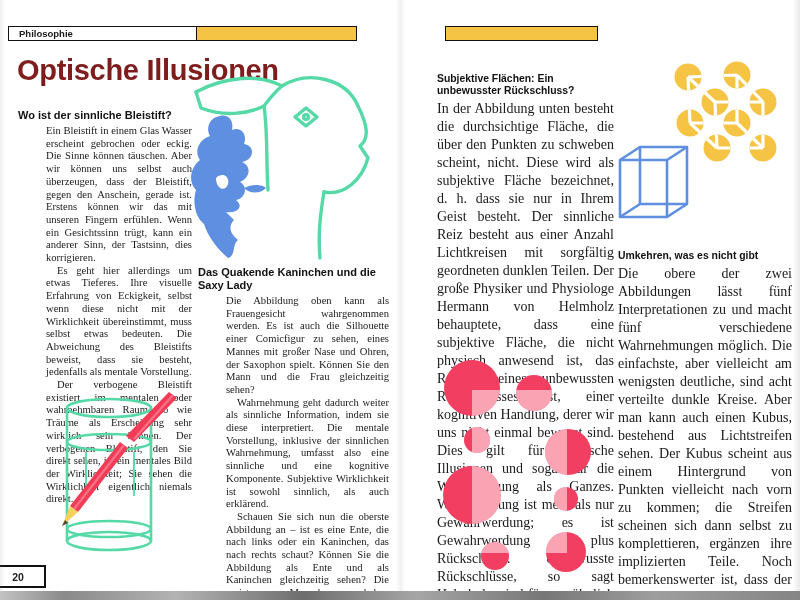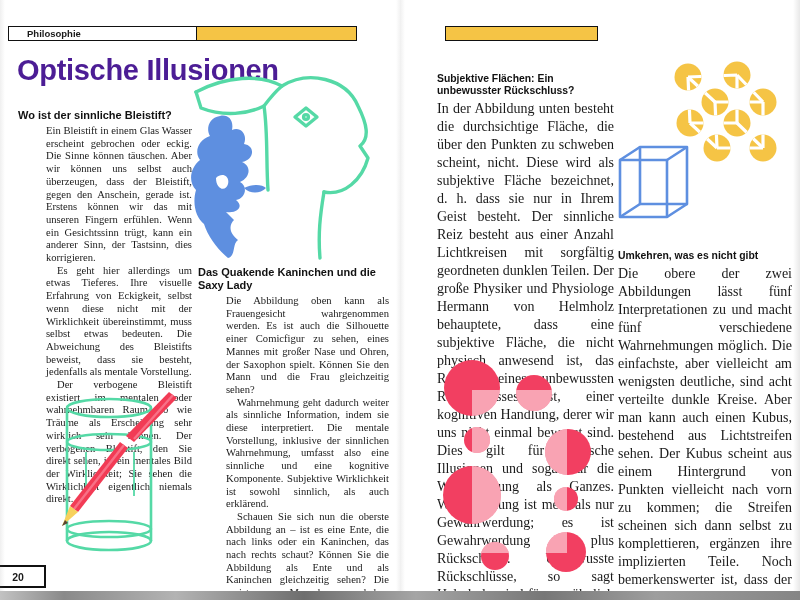--- a/index.html
+++ b/index.html
@@ -19,28 +19,28 @@
     background:linear-gradient(90deg,rgba(0,0,0,0),rgba(130,130,130,.18));}
   .edge-left{position:absolute;left:0;top:0;width:5px;height:592px;
     background:linear-gradient(270deg,rgba(0,0,0,0),rgba(130,130,130,.12));}
   .bottom-strip{position:absolute;left:0;top:591px;width:800px;height:9px;
     background:linear-gradient(90deg,#c2c2c2 0%,#8a8a8a 8%,#b3b3b3 22%,#6e6e6e 38%,#a5a5a5 52%,#777 68%,#9e9e9e 82%,#858585 100%);}
   
   .hdr{position:absolute;top:26px;height:15px;border:1.5px solid #111;box-sizing:border-box;
     font-family:"Liberation Sans",sans-serif;font-weight:bold;font-size:9.5px;
     display:flex;align-items:center;background:#fff;}
   .hdr.yellow{background:#F5C445;}
-  #hdr-left-label{left:8px;width:189px;padding-left:18px;}
+  #hdr-left-label{left:8px;width:189px;padding-left:10px;}
   #hdr-left-bar{left:195.5px;width:161px;}
   #hdr-right-bar{left:45px;width:153px;}
   #hdr-right-label{left:196.5px;width:180px;justify-content:flex-end;padding-right:10px;}
   
   .big-title{position:absolute;left:17px;top:54px;
     font-family:"Liberation Sans",sans-serif;font-weight:bold;
-    font-size:29px;letter-spacing:-0.3px;color:#4c1d95;}
+    font-size:29px;letter-spacing:-0.3px;color:#7f1d1d;}
   
   .col{position:absolute;text-align:justify;}
   .col h3{font-family:"Liberation Sans",sans-serif;font-weight:bold;
     margin:0 0 3px 0;color:#111;text-align:left;}
   .col p{margin:0;}
   .col p + p{text-indent:11px;}
   
   .lp .col h3{font-size:11px;line-height:13px;}
   .lp .col p{font-size:10.6px;line-height:12.7px;margin-left:28px;}
   #l-col1{left:18px;top:109px;width:174px;}

